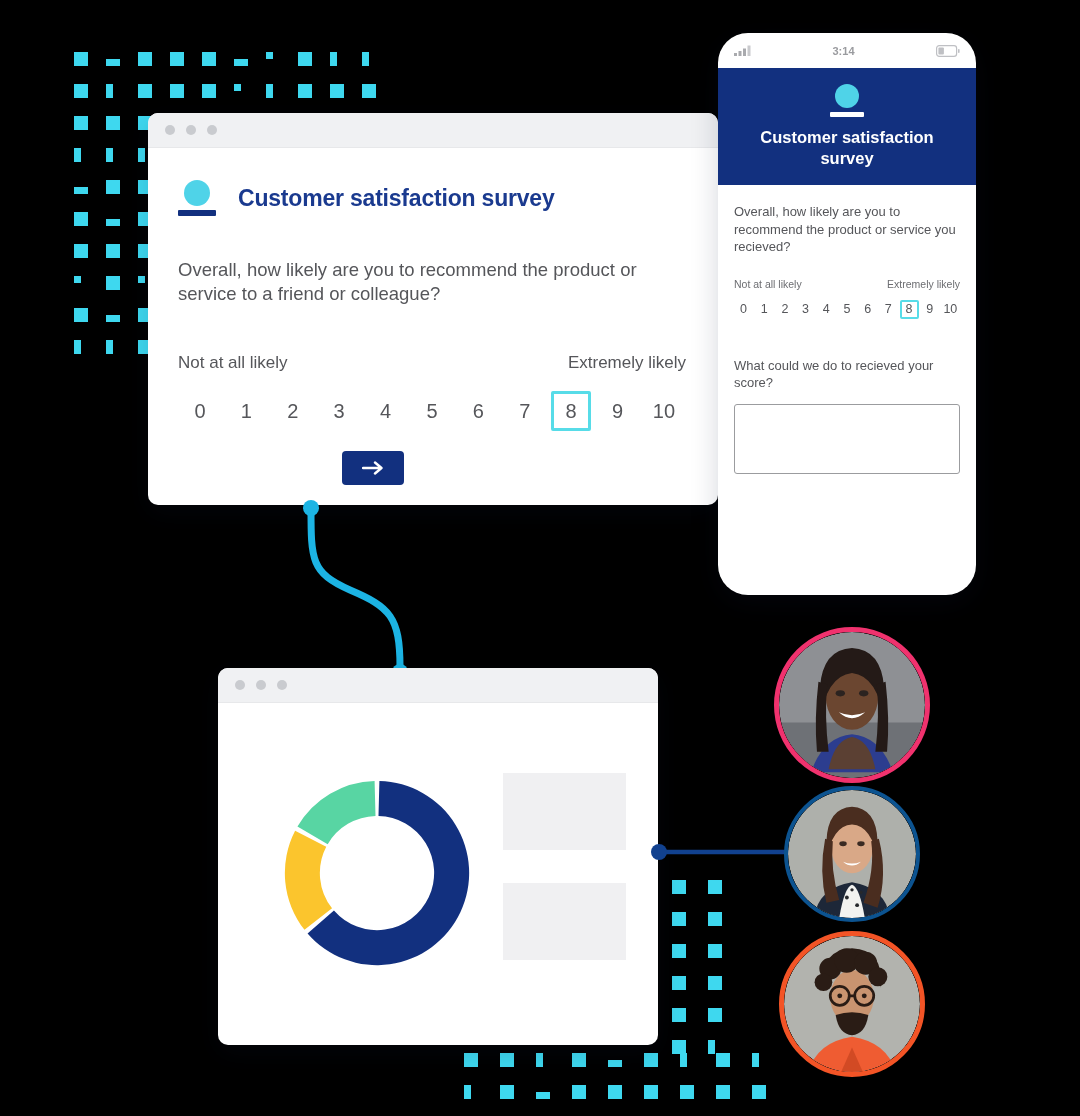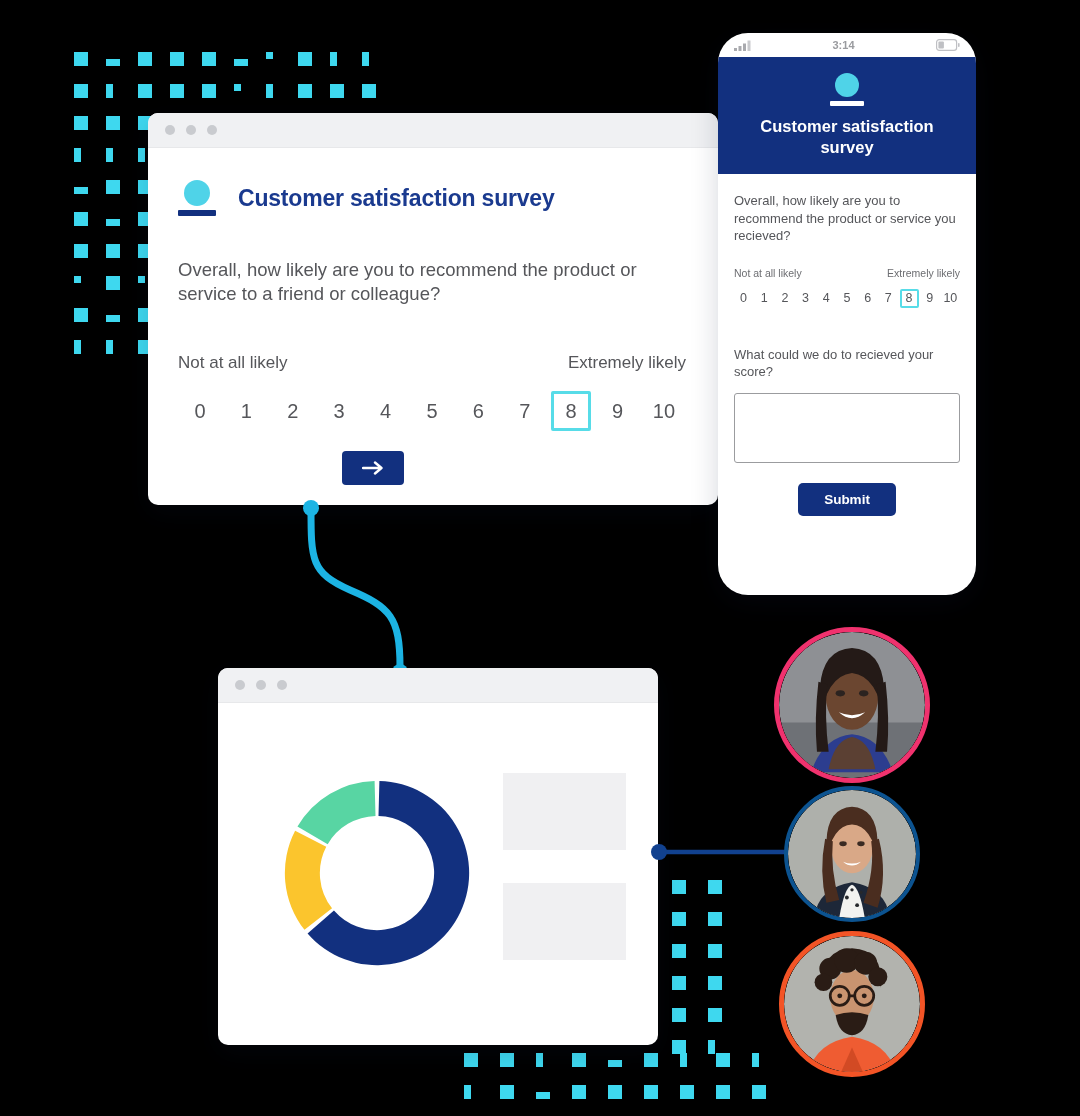--- a/index.html
+++ b/index.html
@@ -108,21 +108,21 @@
   #phone-frame {
     position: absolute;
     left: 718px; top: 33px;
     width: 258px; height: 562px;
     background: #ffffff;
     border-radius: 30px;
     box-shadow: 0 8px 28px rgba(20,30,60,0.18);
     overflow: hidden;
   }
   .ph-status {
-    height: 24px;
+    height: 35px;
     display: flex; align-items: center; justify-content: space-between;
     padding: 0 16px;
     font-size: 11px; color: #9a9b9f; font-weight: bold;
   }
   .ph-header {
     background: #12307f;
     padding: 14px 18px 16px 18px;
     text-align: center;
   }
   .ph-logo-circle {
@@ -450,23 +450,20 @@
           <div class="ph-num">7</div>
           <div class="ph-num sel">8</div>
           <div class="ph-num">9</div>
           <div class="ph-num">10</div>
         </div>
 
       <div class="ph-q2">What could we do to recieved your score?</div>
 
       <textarea class="ph-textarea" placeholder="" style=""></textarea>
 
-      <div class="ph-submitwrap">
-        <button class="ph-submit">Submit</button>
-      </div>
     </div>
   </div>
 
   <svg class="connector" style="left:295px; top:495px;" width="130" height="195" viewBox="0 0 130 195">
     <path d="M16 13 C16 65, 16 78, 55 95 C95 112, 105 122, 105 172" stroke="#1cb4e4" stroke-width="7" fill="none" stroke-linecap="round"></path>
     <circle cx="16" cy="13" r="8" fill="#1cb4e4"></circle>
     <circle cx="105" cy="177" r="8" fill="#1cb4e4"></circle>
   </svg>
 
   <div class="win" id="chart-window">

